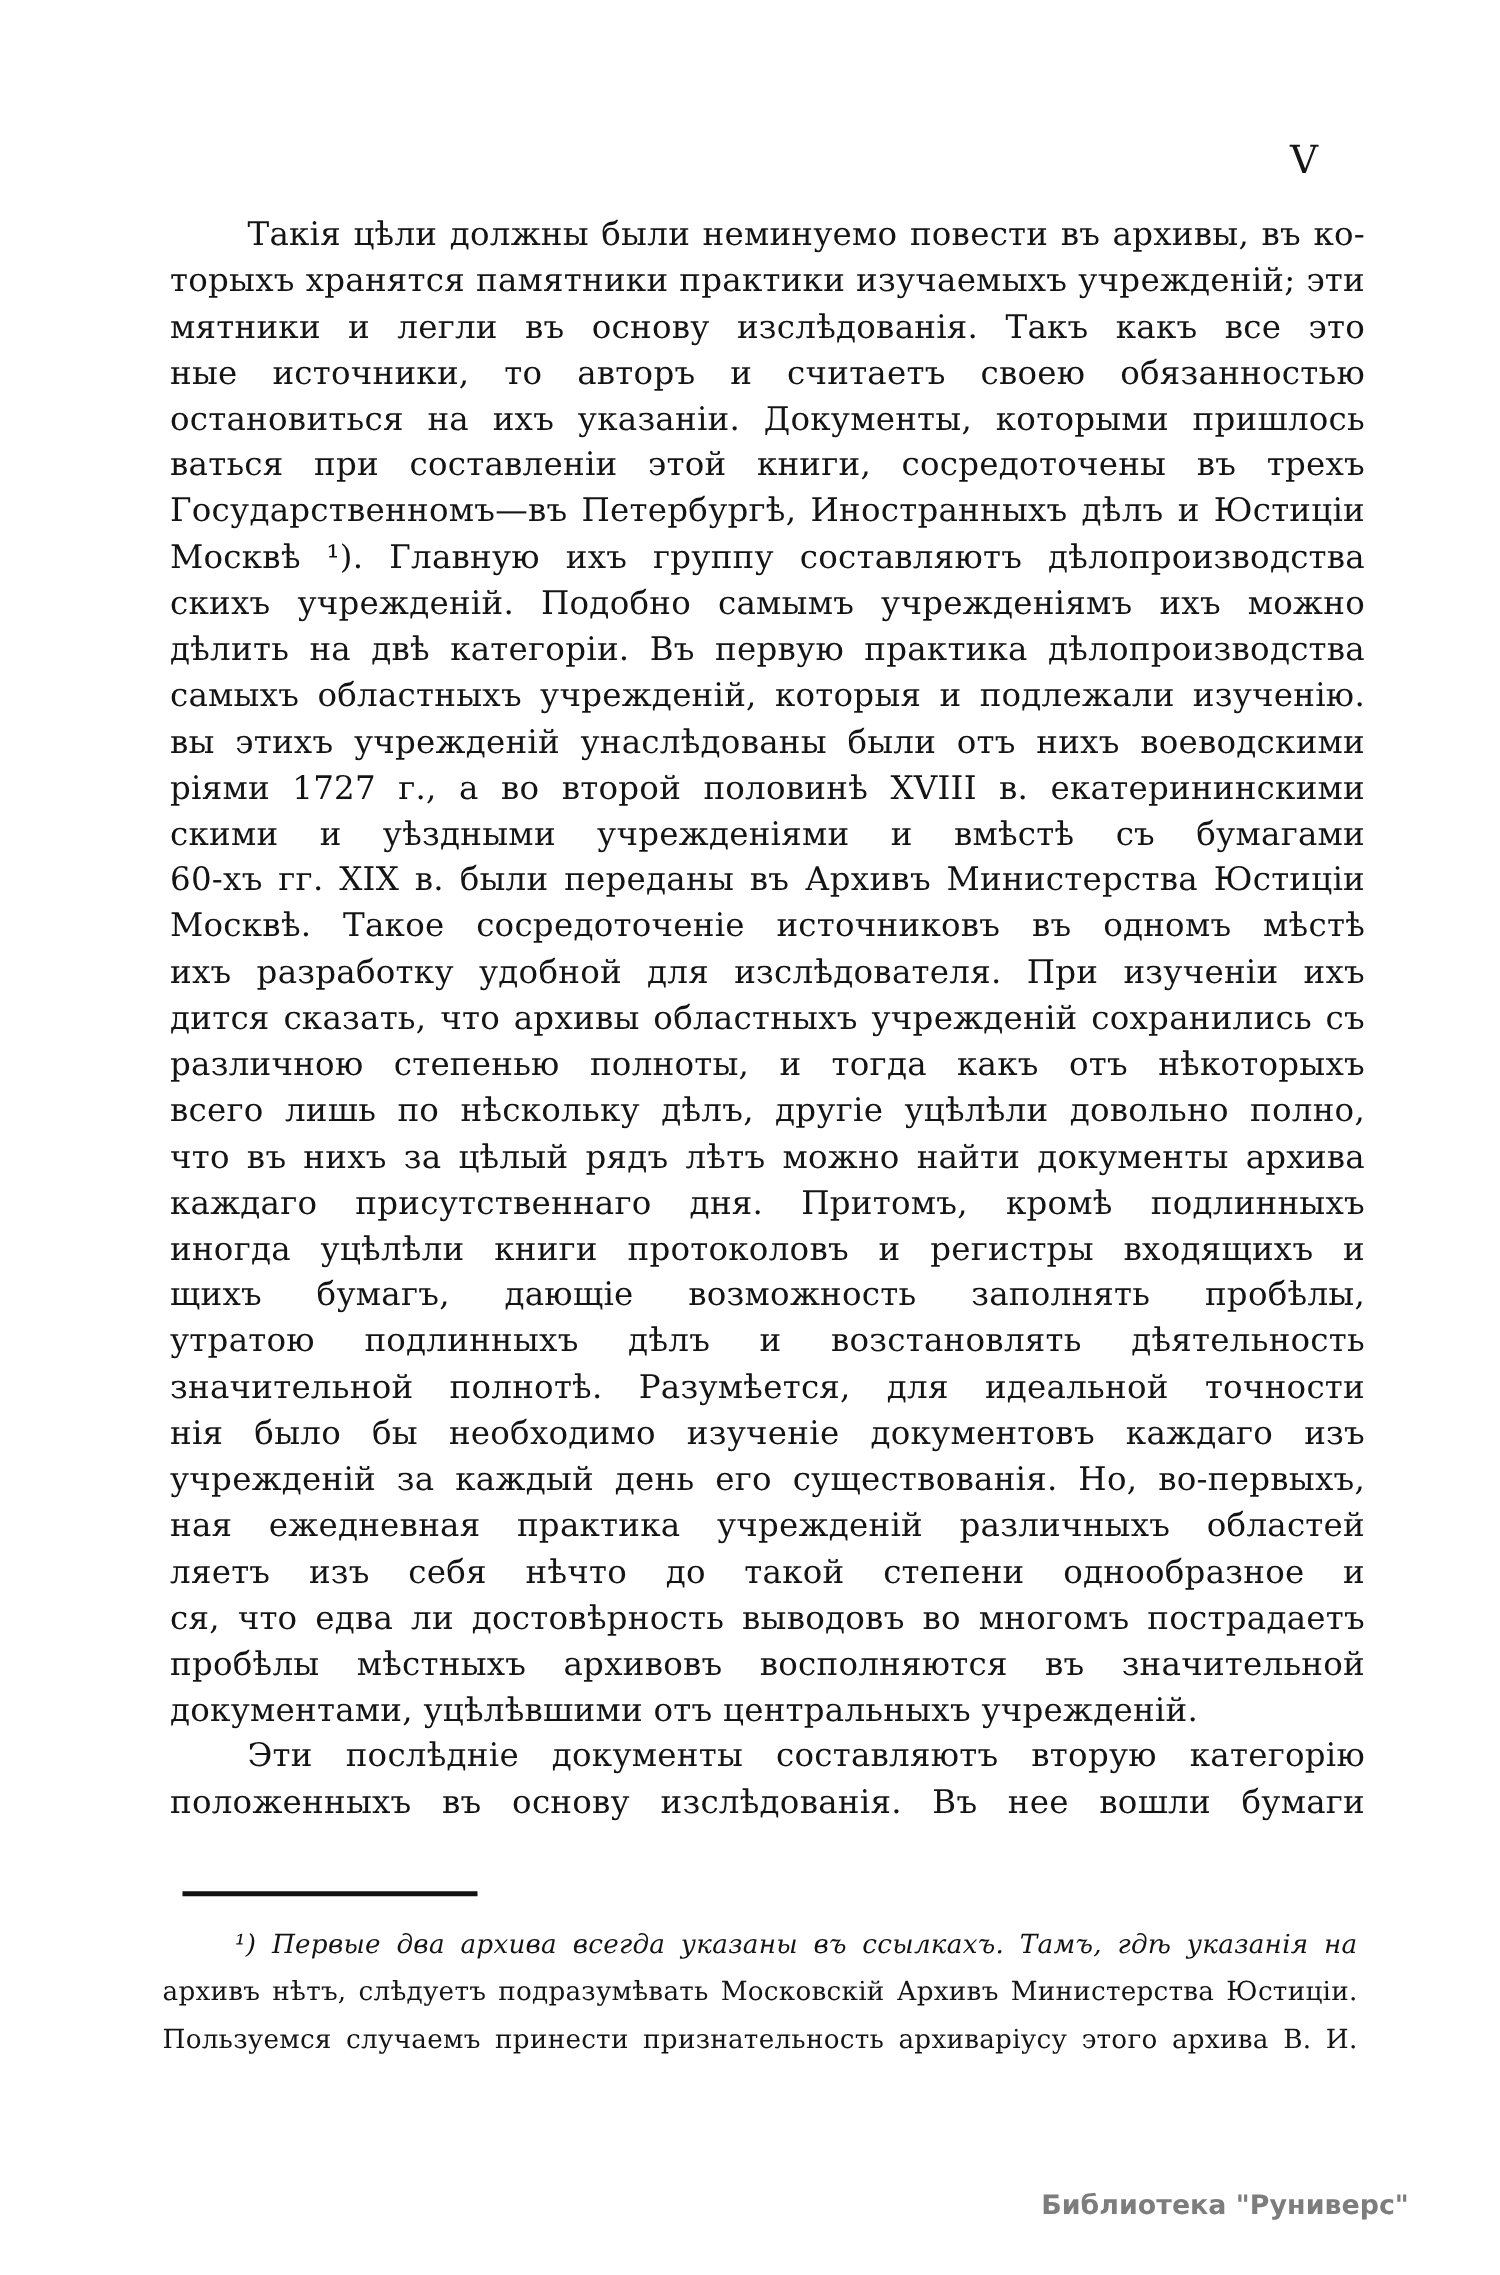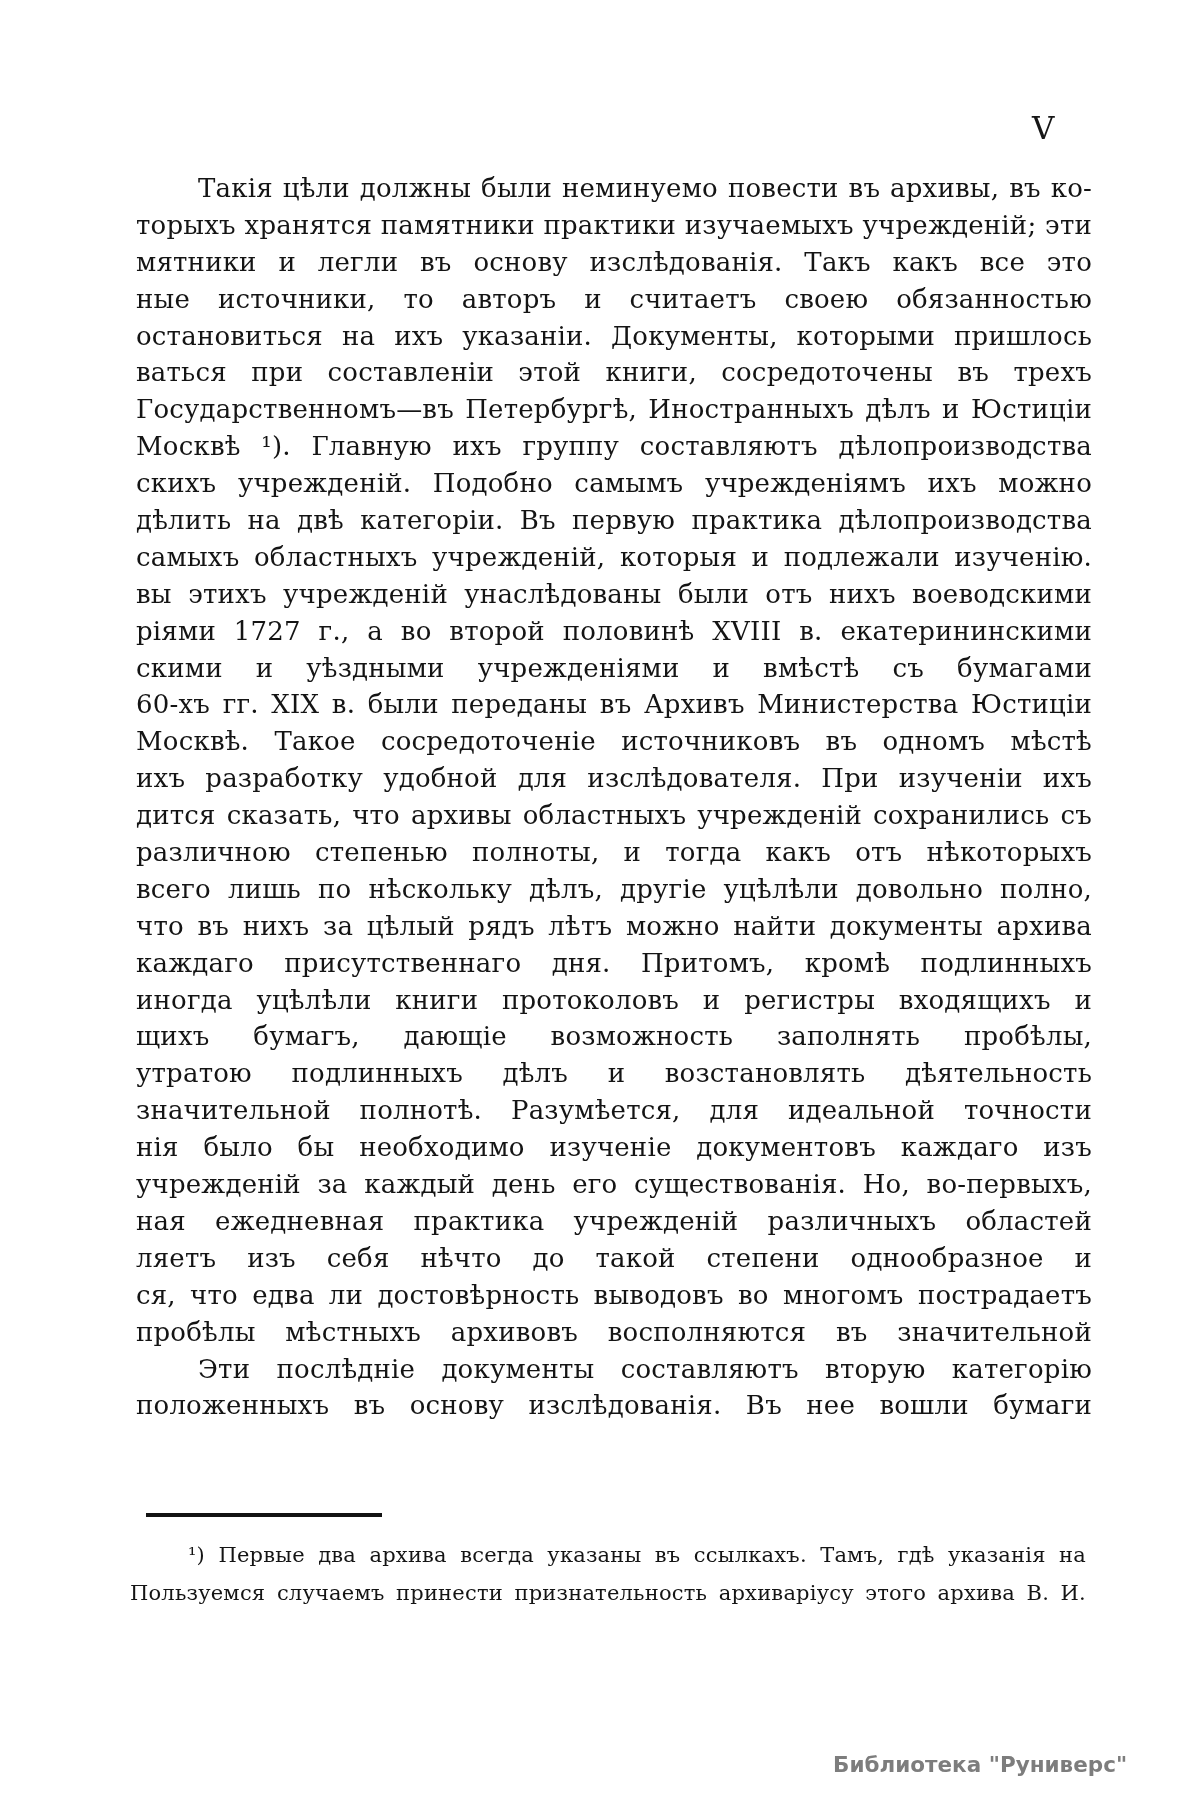--- a/index.html
+++ b/index.html
@@ -42,21 +42,21 @@
   .footnote {
     position: absolute;
     left: 130px; top: 1536px;
     width: 956px;
     font-size: 21px;
     line-height: 38px;
     letter-spacing: 0.2px;
     color: #141414;
   }
   .footnote .text-line { height: 38px; }
-  .footnote .text-line.indent { text-indent: 58px; }
+  .footnote .text-line.indent { text-indent: 58px; font-style: italic; }
   .watermark {
     position: absolute;
     left: 833px; top: 1752px;
     font-family: "DejaVu Sans", "Liberation Sans", sans-serif;
     font-size: 21.5px;
     font-weight: bold;
     color: #7d7d7d;
   }
 </style>
 </head>
@@ -90,24 +90,26 @@
     <div class="text-line">иногда уцѣлѣли книги протоколовъ и регистры входящихъ и исходя-</div>
     <div class="text-line">щихъ бумагъ, дающіе возможность заполнять пробѣлы, причиненные</div>
     <div class="text-line">утратою подлинныхъ дѣлъ и возстановлять дѣятельность учрежденій въ</div>
     <div class="text-line">значительной полнотѣ. Разумѣется, для идеальной точности изслѣдова-</div>
     <div class="text-line">нія было бы необходимо изученіе документовъ каждаго изъ областныхъ</div>
     <div class="text-line">учрежденій за каждый день его существованія. Но, во-первыхъ, обыч-</div>
     <div class="text-line">ная ежедневная практика учрежденій различныхъ областей представ-</div>
     <div class="text-line">ляетъ изъ себя нѣчто до такой степени однообразное и повторяющее-</div>
     <div class="text-line">ся, что едва ли достовѣрность выводовъ во многомъ пострадаетъ отъ</div>
     <div class="text-line">пробѣлы мѣстныхъ архивовъ восполняются въ значительной степени</div>
+    <div class="text-line para-end">документами, уцѣлѣвшими отъ центральныхъ учрежденій.</div>
     <div class="text-line indent">Эти послѣдніе документы составляютъ вторую категорію данныхъ,</div>
     <div class="text-line">положенныхъ въ основу изслѣдованія. Въ нее вошли бумаги кабинета</div>
   </div>
 
 <div class="footnote-separator"></div>
 
 <div class="footnote" id="footnoteBlock" style="color: rgb(20, 20, 20);">
     <div class="text-line indent">¹) Первые два архива всегда указаны въ ссылкахъ. Тамъ, гдѣ указанія на</div>
+    <div class="text-line">архивъ нѣтъ, слѣдуетъ подразумѣвать Московскій Архивъ Министерства Юстиціи.</div>
     <div class="text-line">Пользуемся случаемъ принести признательность архиваріусу этого архива В. И. Хол-</div>
   </div>
 
 <div class="watermark" style="color: rgb(125, 125, 125);">Библиотека "Руниверс"</div>
 
 </body></html>

